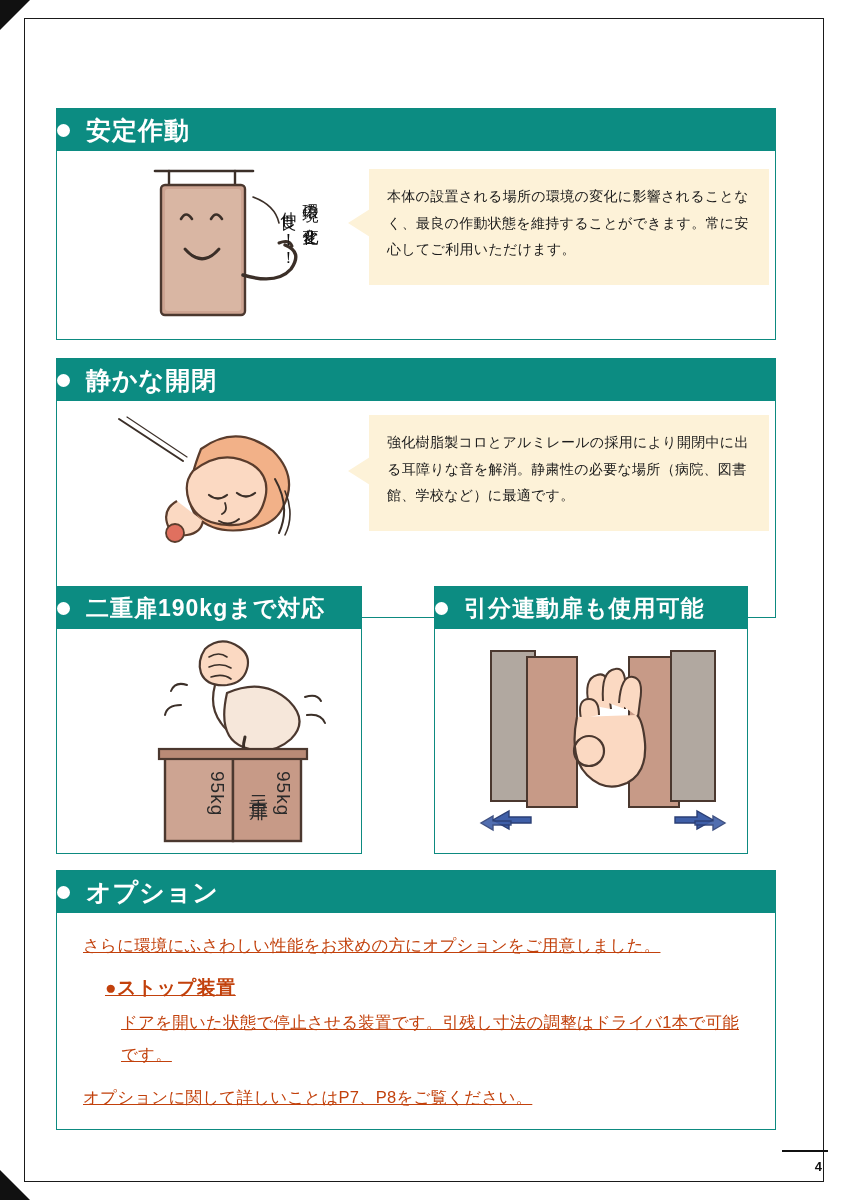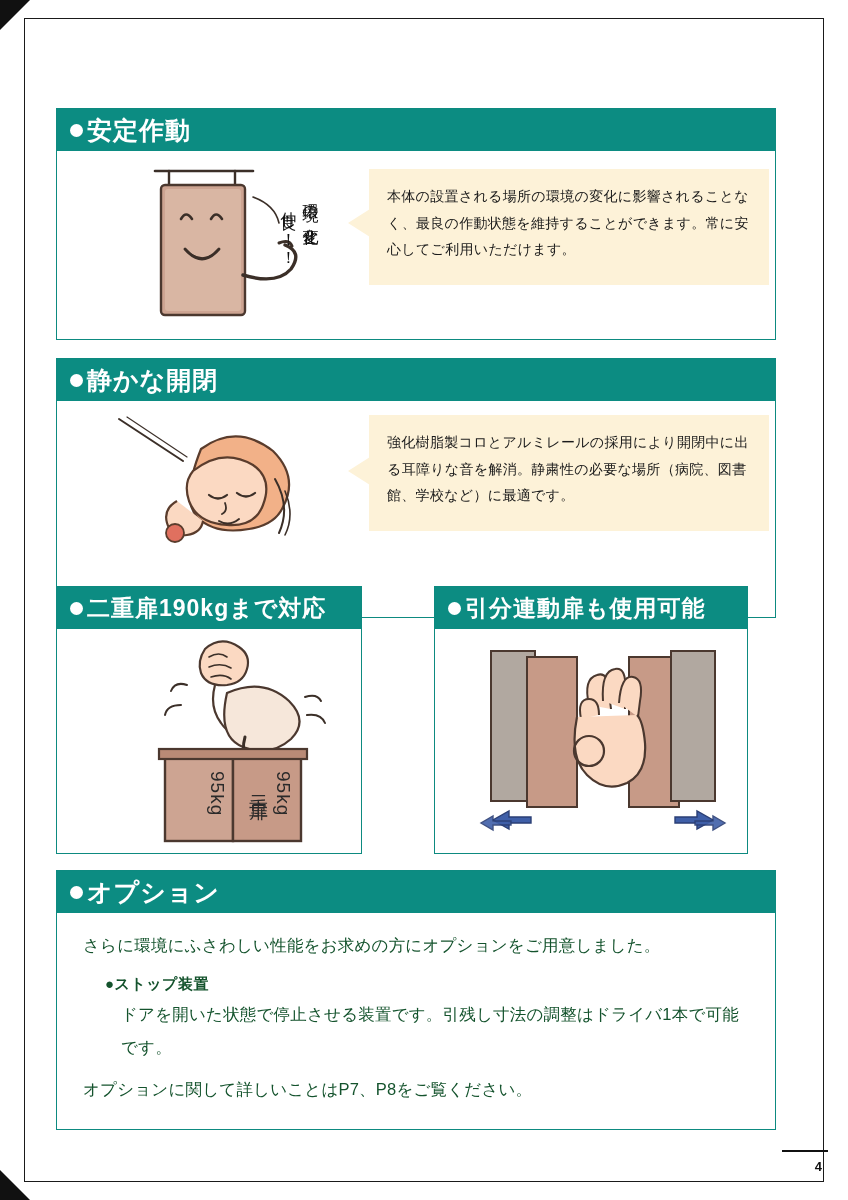--- a/index.html
+++ b/index.html
@@ -36,22 +36,22 @@
     position: absolute;
     border: 1.6px solid #0d8a80;
     background: #fff;
   }
   .card-head {
     background: #0c8c82;
     color: #fff;
     height: 42px;
     display: flex;
     align-items: center;
-    padding-left: 13px;
-    gap: 4px;
+    padding-left: 0;
+    gap: 16px;
   }
   .bullet {
     width: 13px; height: 13px;
     border-radius: 50%;
     background: #fff;
     flex: 0 0 auto;
   }
   .head-title {
     font-size: 25px;
     font-weight: bold;
@@ -82,25 +82,26 @@
 
   
   .illus { position: absolute; }
   .sketch-line { stroke: #3b2f28; fill: none; stroke-linecap: round; stroke-linejoin: round; }
 
   
   .opt-body { padding: 16px 26px 18px 26px; }
   .opt-line {
     font-size: 16.5px;
     line-height: 1.95;
-    color: #14532d;
+    color: #c2410c;
     letter-spacing: .2px;
+    text-decoration: underline;
   }
   .opt-sub {
-    font-size: 15px;
+    font-size: 19px;
     font-weight: bold;
     margin-top: 8px;
     letter-spacing: .5px;
   }
   .opt-indent { margin-left: 22px; }
   .opt-gap { margin-top: 10px; }
 
   
   #pagenum {
     position: absolute;

